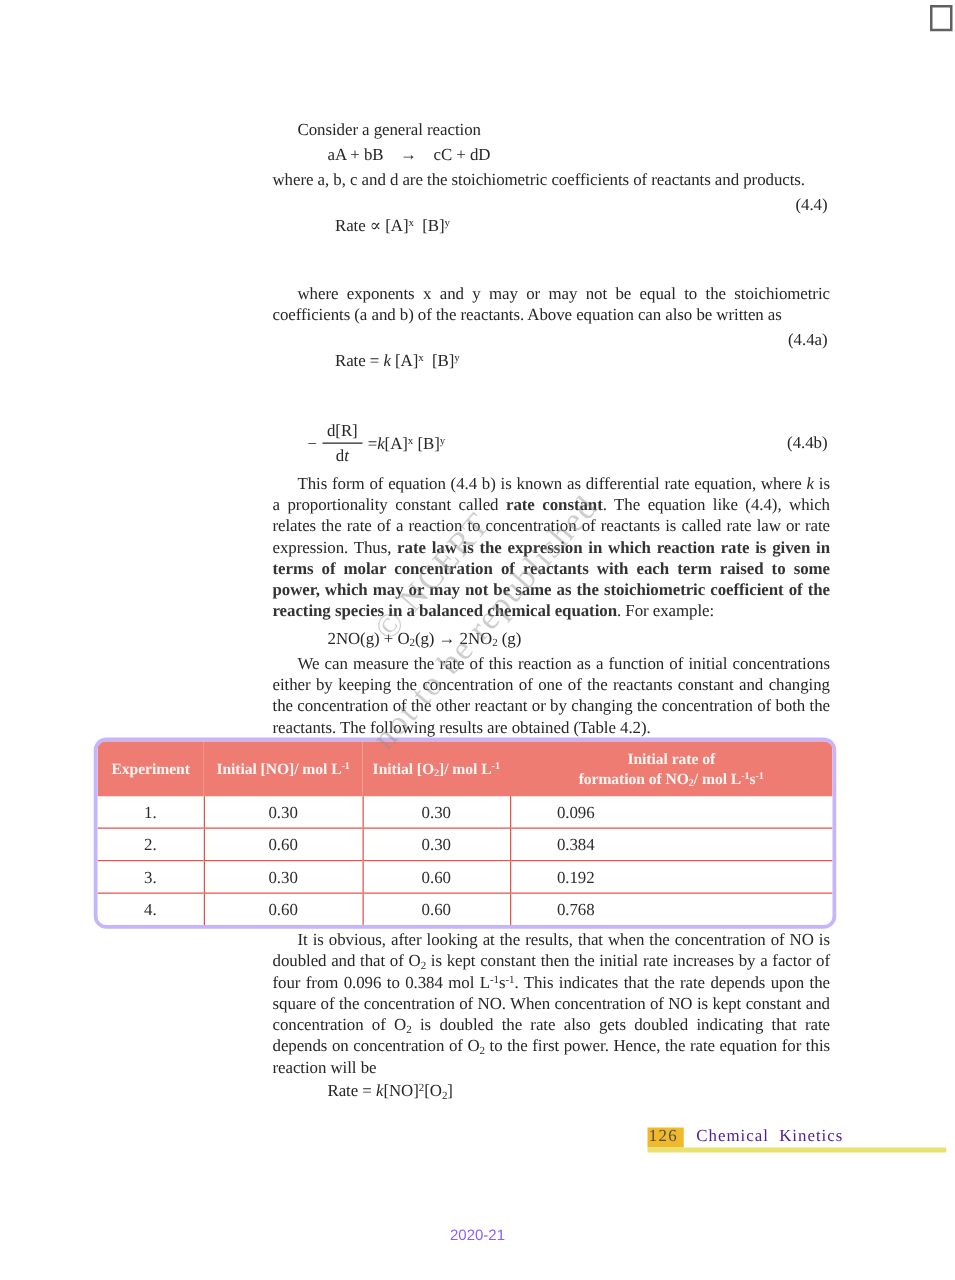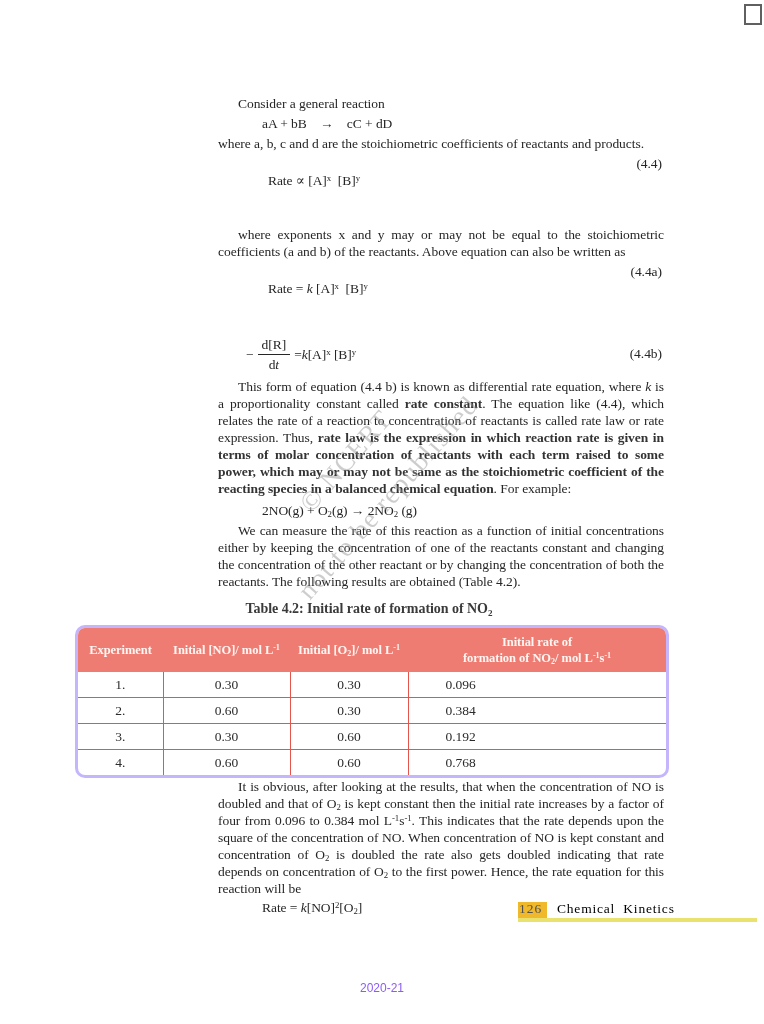--- a/index.html
+++ b/index.html
@@ -60,21 +60,21 @@
     font-size:27px;line-height:56px;letter-spacing:1.5px;white-space:nowrap;
     font-family:"Liberation Serif","DejaVu Serif",serif;
   }
   .footer{position:absolute;left:0;top:0;width:764px;height:1024px;pointer-events:none;}
   .pagenum-box{position:absolute;left:518px;top:902px;width:29px;height:16px;background:#f0b92b;}
   .pagenum{
     position:absolute;left:519px;top:901px;font-size:13.5px;color:#4f4f4f;
     letter-spacing:1px;font-family:"Liberation Serif",serif;
   }
   .chapter{
-    position:absolute;left:557px;top:901px;font-size:13.5px;color:#000000;
+    position:absolute;left:557px;top:901px;font-size:13.5px;color:#4c1d95;
     letter-spacing:0.8px;word-spacing:4px;font-family:"Liberation Serif",serif;
   }
   .footer-rule{position:absolute;left:518px;top:918px;width:239px;height:3.5px;background:#eae26e;}
   .year{
     position:absolute;left:0;top:981px;width:764px;text-align:center;
     font-size:12px;color:#8b5cf6;font-family:"Liberation Sans","DejaVu Sans",sans-serif;
   }
 </style>
 </head>
 <body>
@@ -119,21 +119,20 @@
       <span><span> </span><span class="it">k</span><span>[A]</span><sup>x</sup><span> [B]</span><sup>y</sup></span>
       <span class="eqnum">(4.4b)</span>
     </div>
 
     <p class="indent"><span>This form of equation (4.4 b) is known as differential rate equation, where </span><span class="it">k</span><span> is a proportionality constant called </span><span class="bd">rate constant</span><span>. The equation like (4.4), which relates the rate of a reaction to concentration of reactants is called rate law or rate expression. Thus, </span><span class="bd">rate law is the expression in which reaction rate is given in terms of molar concentration of reactants with each term raised to some power, which may or may not be same as the stoichiometric coefficient of the reacting species in a balanced chemical equation</span><span>. For example:</span></p>
 
     <div class="eqline deep" style="margin-top:5px;"><span>2NO(g) + O</span><sub>2</sub><span>(g) → 2NO</span><sub>2</sub><span> (g)</span></div>
 
     <p class="indent">We can measure the rate of this reaction as a function of initial concentrations either by keeping the concentration of one of the reactants constant and changing the concentration of the other reactant or by changing the concentration of both the reactants. The following results are obtained (Table 4.2).</p>
 
-    <div class="caption"><span>Table 4.2: Initial rate of formation of NO</span><sub>2</sub></div>
 
     <div class="table-wrap">
       <table>
         <colgroup>
             <col class="c1">
             <col class="c2">
             <col class="c3">
             <col class="c4">
           </colgroup>
         <thead>

